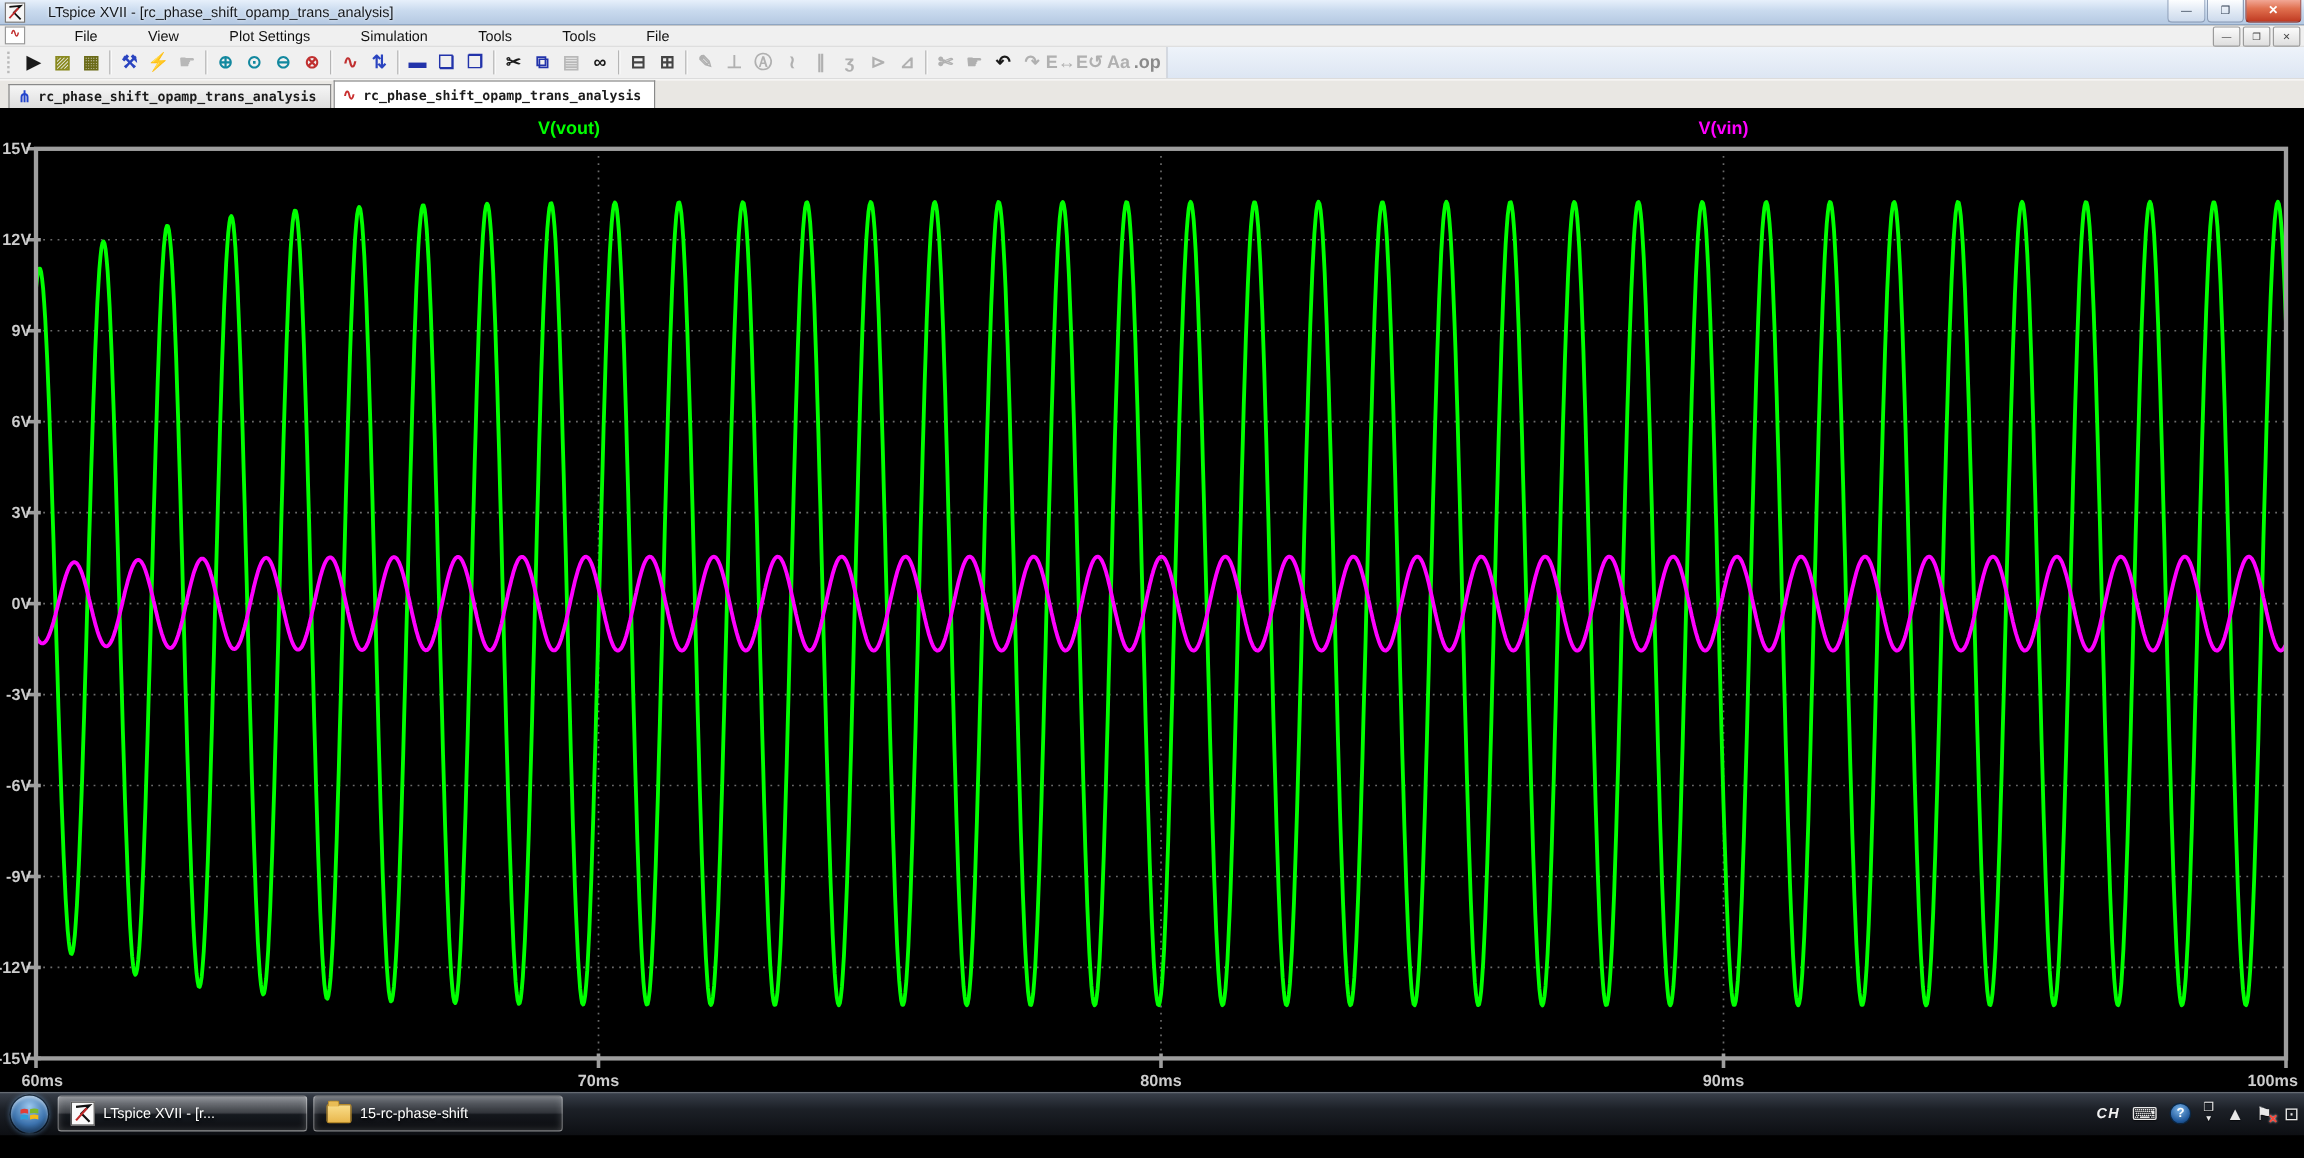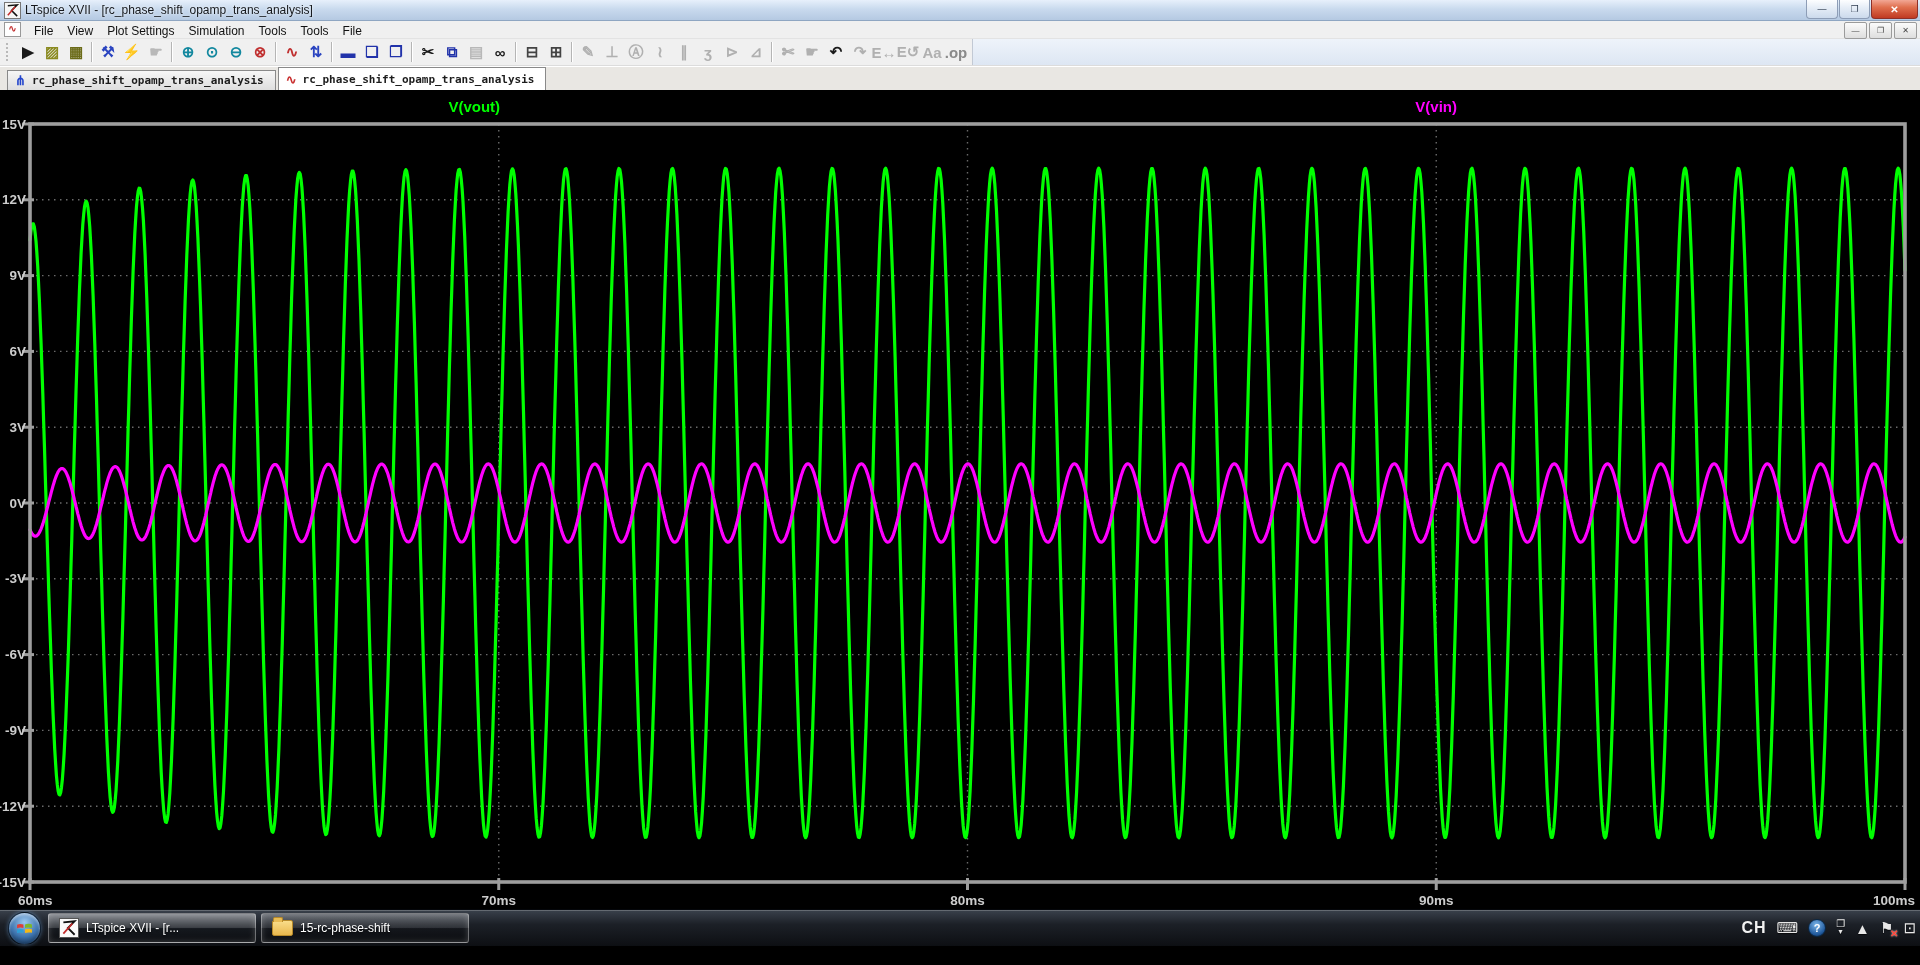--- a/index.html
+++ b/index.html
@@ -1,31 +1,31 @@
 <!DOCTYPE html>
 <html><head>
 <meta charset="utf-8">
 <style>
   html,body{margin:0;padding:0;background:#000;}
   body{width:1920px;height:965px;overflow:hidden;font-family:"Liberation Sans",sans-serif;-webkit-font-smoothing:antialiased;}
   #app{width:1920px;height:965px;display:flex;flex-direction:column;}
 
   
   .titlebar{height:20px;flex:0 0 20px;background:linear-gradient(#e7f0fb,#c9daee 45%,#b5c9e2);border-bottom:1px solid #8fa6c2;display:flex;align-items:center;position:relative;}
-  .titlebar .title-text{font-size:12px;color:#15181c;margin-left:4px;text-shadow:0 0 3px rgba(255,255,255,.9);}
+  .titlebar .title-text{font-size:12px;color:#15181c;margin-left:19px;text-shadow:0 0 3px rgba(255,255,255,.9);}
   .lt-logo{width:15px;height:15px;margin-left:4px;background:#f6f6f6;border:1px solid #777;}
   .win-controls{position:absolute;top:0;right:2px;display:flex;}
   .wbtn{height:18px;display:flex;align-items:center;justify-content:center;font-size:9px;color:#2c3a4d;border:1px solid #8d9db6;border-top:none;border-radius:0 0 4px 4px;background:linear-gradient(#fdfeff,#e7eef7 40%,#ccdaec);margin-left:1px;cursor:default;}
   .wbtn.min{width:30px;} .wbtn.max{width:29px;}
   .wbtn.close{width:45px;background:linear-gradient(#f2a795,#e0704f 40%,#c03a22);border-color:#8e3028;color:#fff;font-weight:bold;font-size:10px;}
 
   
   .menubar{height:17px;flex:0 0 17px;background:#f0f0f0;display:flex;align-items:center;position:relative;border-bottom:1px solid #e3e3e3;}
   .doc-ico{width:15px;height:13px;margin-left:4px;margin-right:6px;background:#fff;border:1px solid #999;font-size:10px;line-height:11px;text-align:center;color:#c23030;font-weight:bold;}
-  .menu-item{font-size:12px;color:#111;padding:1px 7px;cursor:default;}
+  .menu-item{font-size:12px;color:#111;padding:1px 7px;cursor:default;margin-left:28px;}
   .menu-item::first-letter{text-decoration:underline;}
   .mdi-controls{position:absolute;right:3px;top:1px;display:flex;gap:2px;}
   .mdibtn{width:21px;height:15px;border:1px solid #9b9b9b;background:linear-gradient(#fbfbfb,#dedede);color:#444;font-size:8px;display:flex;align-items:center;justify-content:center;border-radius:2px;}
 
   
   .toolbar{height:26px;flex:0 0 26px;background:#f0f0f0;display:flex;align-items:center;padding-left:6px;border-bottom:1px solid #dcdcdc;}
   .toolbar .grip{width:3px;height:18px;border-left:2px dotted #b9b9b9;margin-right:5px;}
   .tb-icon{width:24px;height:22px;display:flex;align-items:center;justify-content:center;font-size:15px;font-weight:bold;cursor:default;user-select:none;}
   .tb-sep{width:0;height:20px;border-left:1px solid #b5b5b5;border-right:1px solid #fff;margin:0 3px;}
   .tb-rest{flex:1;align-self:stretch;background:linear-gradient(#eef3fa,#dde6f3);border-left:1px solid #c2c9d4;margin-left:4px;}
@@ -47,21 +47,21 @@
 
   
   .taskbar{height:36px;flex:0 0 36px;background:linear-gradient(#3a414c,#1c2027 40%,#0d0f13);border-top:1px solid #04060a;box-shadow:inset 0 1px 0 rgba(255,255,255,.22);display:flex;align-items:center;position:relative;}
   .start-orb{width:31px;height:31px;border-radius:50%;margin:0 7px 0 8px;background:radial-gradient(circle at 50% 30%,#9cc8ef,#3c72ad 55%,#15304f 85%);border:1px solid rgba(0,0,0,.65);box-shadow:inset 0 2px 3px rgba(255,255,255,.55),0 0 4px rgba(120,180,240,.5);display:flex;align-items:center;justify-content:center;cursor:default;}
   .taskbtn{height:28px;min-width:186px;margin-right:5px;border-radius:3px;border:1px solid rgba(255,255,255,.4);background:linear-gradient(rgba(255,255,255,.28),rgba(255,255,255,.10) 48%,rgba(0,0,0,.18) 52%,rgba(0,0,0,.28));box-shadow:inset 0 0 6px rgba(255,255,255,.22);display:flex;align-items:center;gap:7px;padding:0 10px;color:#fff;font-size:12px;text-shadow:0 1px 2px rgba(0,0,0,.8);cursor:default;}
   .taskbtn.active{background:linear-gradient(rgba(255,255,255,.42),rgba(255,255,255,.16) 48%,rgba(0,0,0,.12) 52%,rgba(0,0,0,.22));}
   .folder-ico{width:19px;height:14px;position:relative;background:linear-gradient(#f9dd8a,#e9b84e);border-radius:2px;border:1px solid #b78a2a;}
   .folder-ico::before{content:"";position:absolute;top:-4px;left:0;width:8px;height:4px;background:#e9bc55;border-radius:2px 2px 0 0;border:1px solid #b78a2a;border-bottom:none;}
   .tb-lt-ico{width:18px;height:18px;background:#fafafa;border:1px solid #555;}
   .tray{position:absolute;right:4px;top:0;height:36px;display:flex;align-items:center;gap:10px;color:#f2f2f2;}
-  .tray .lang{font-size:16px;font-weight:bold;letter-spacing:1px;cursor:default;}
+  .tray .lang{font-size:12px;font-weight:bold;letter-spacing:1px;cursor:default;font-style:italic;}
   .tray .tico{font-size:15px;cursor:default;color:#e8e8e8;text-shadow:0 1px 1px rgba(0,0,0,.7);}
   .help-orb{width:16px;height:16px;border-radius:50%;background:radial-gradient(circle at 45% 30%,#7cb6ea,#1d5598 70%,#123);border:1px solid #0b2744;color:#fff;font-size:11px;font-weight:bold;display:flex;align-items:center;justify-content:center;}
   .winpop{display:flex;flex-direction:column;align-items:center;line-height:8px;}
   .winpop .a{font-size:10px;} .winpop .b{font-size:8px;}
   .flag-wrap{position:relative;font-size:14px;}
   .flag-x{position:absolute;right:-5px;bottom:-2px;color:#ff4538;font-size:10px;font-weight:bold;text-shadow:0 0 2px #fff;}
   .tri{font-size:9px;}
 </style>
 </head>
 <body>

